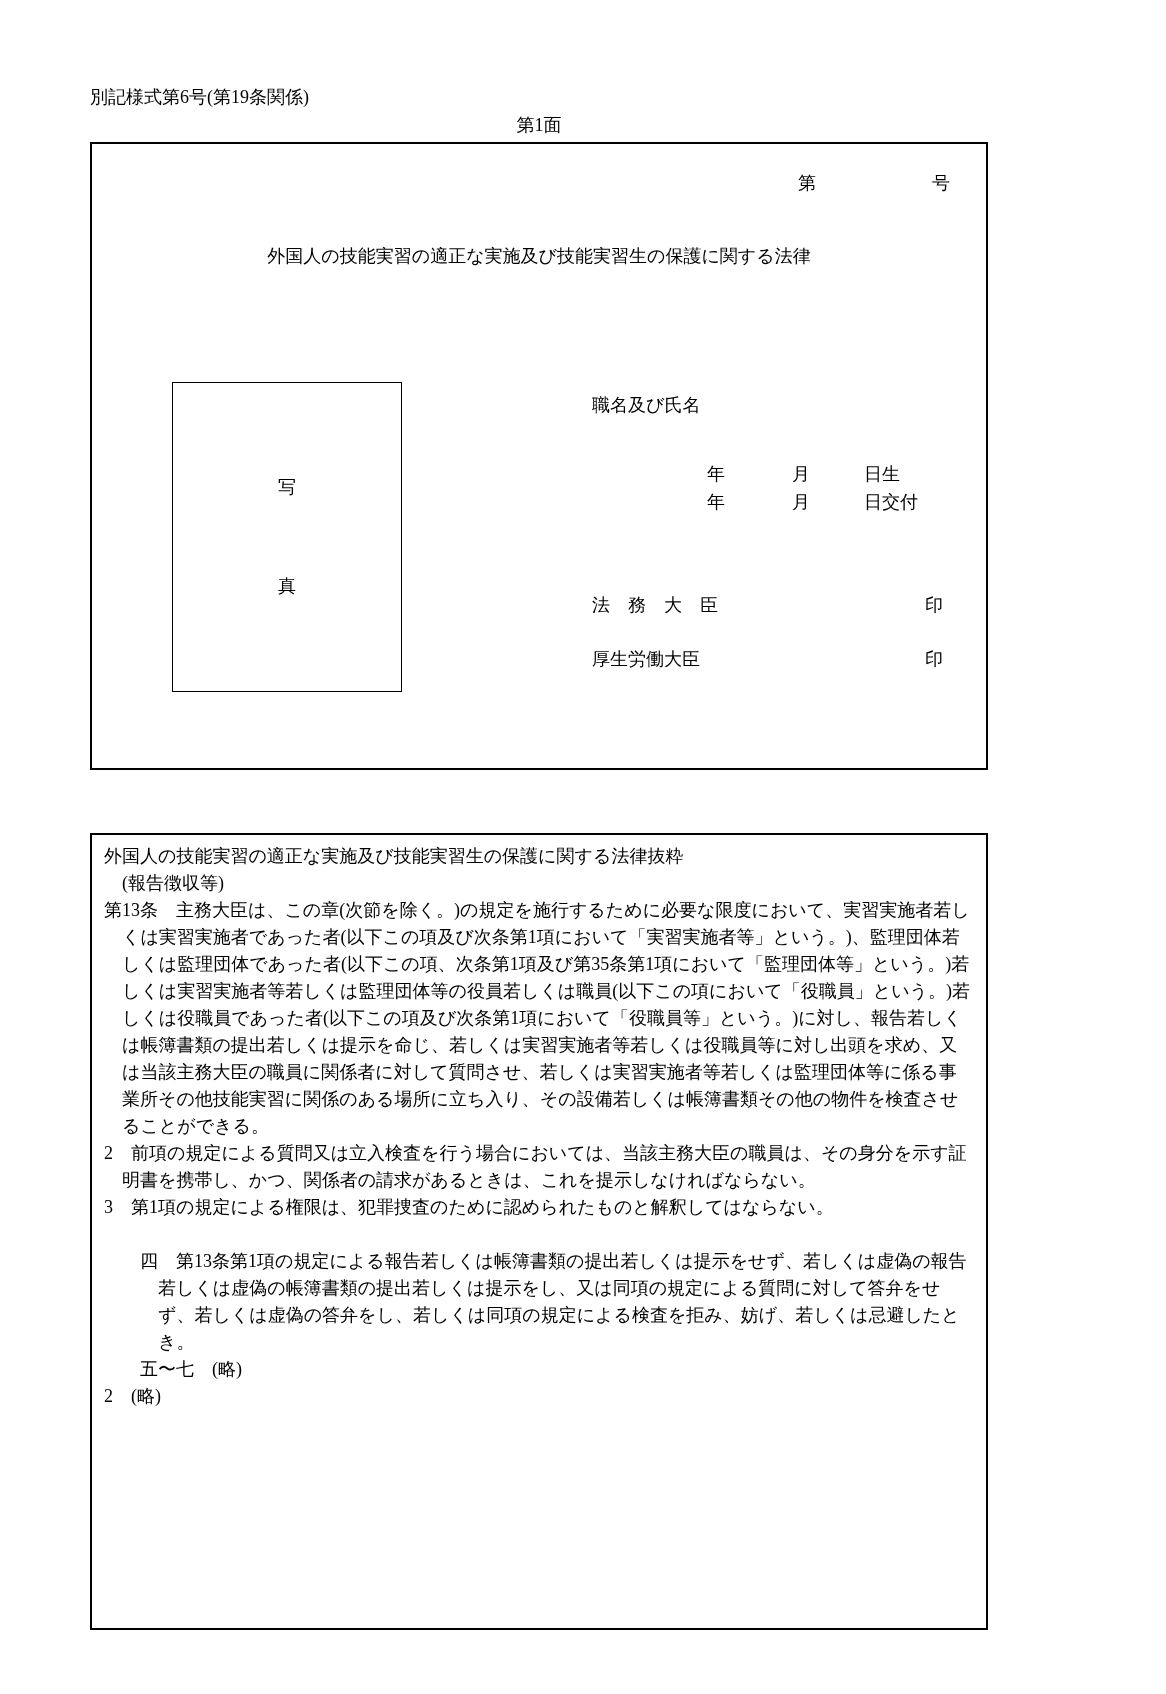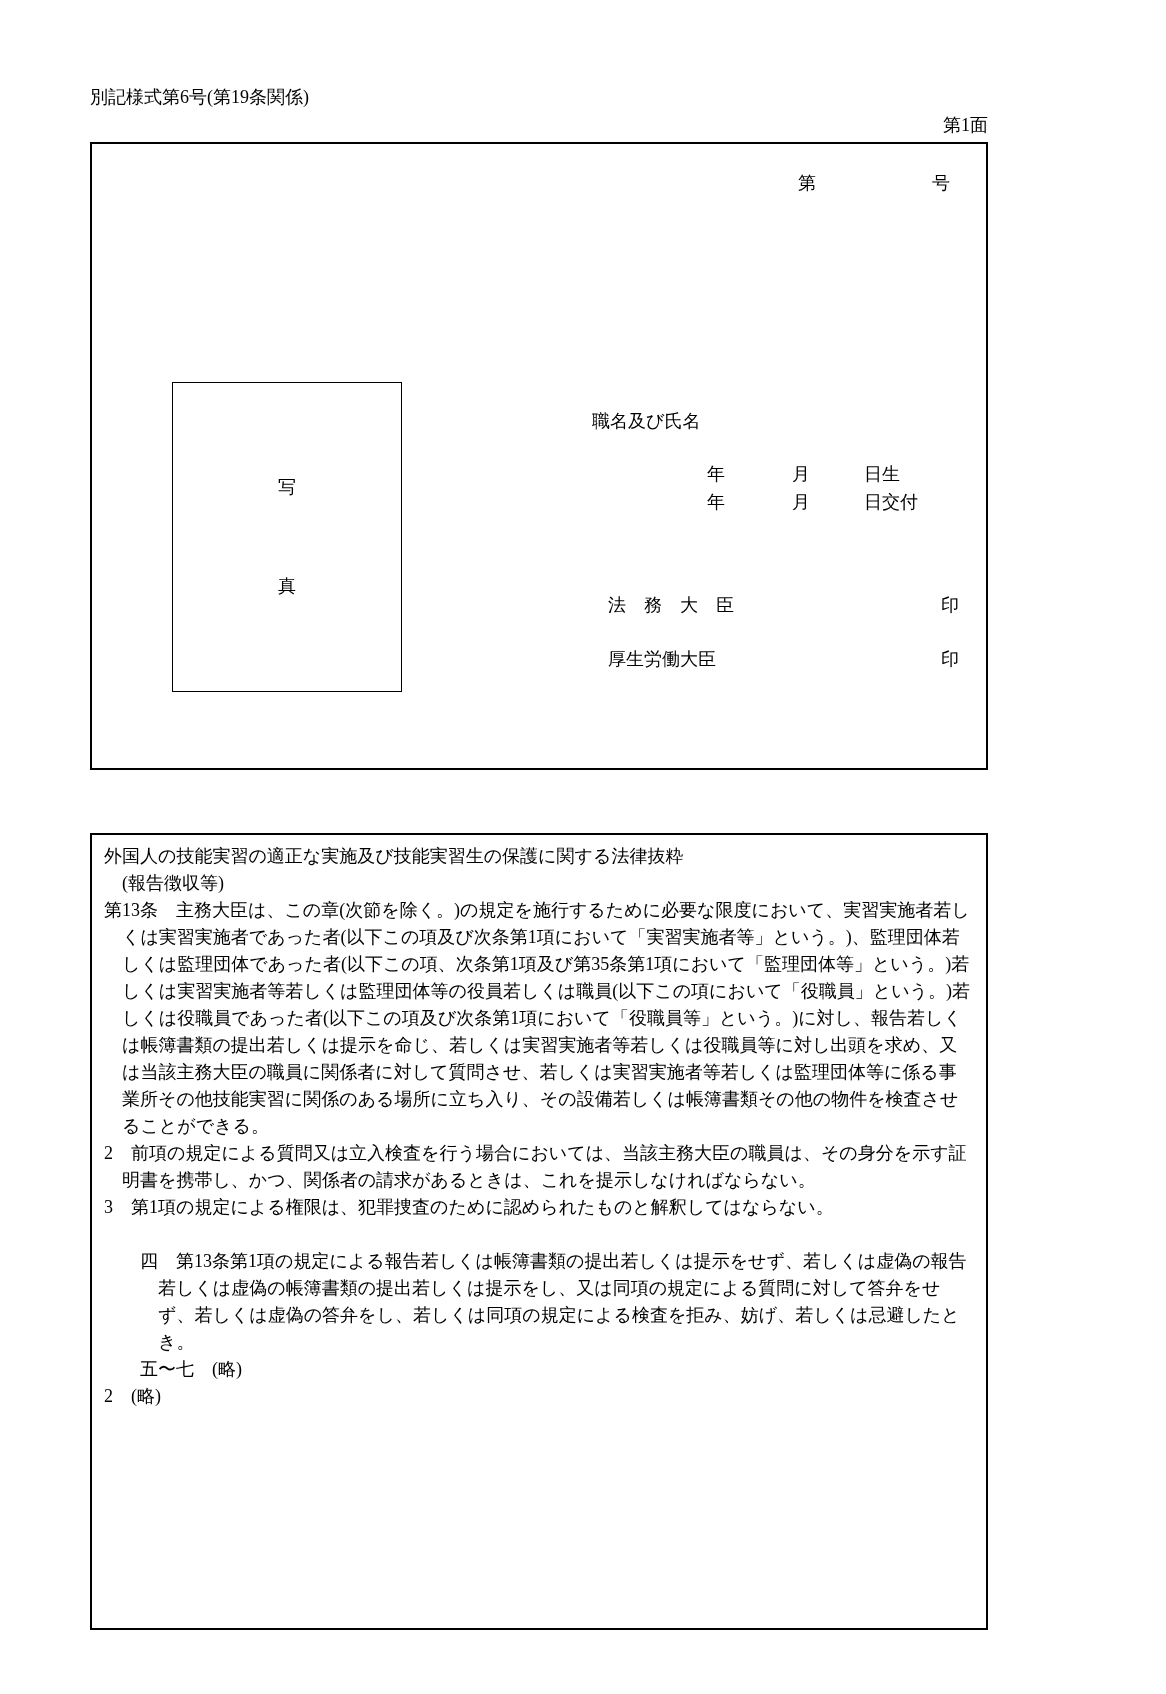--- a/index.html
+++ b/index.html
@@ -15,21 +15,21 @@
     line-height: 27px;
     overflow: hidden;
   }
   .abs { position: absolute; }
 
   .form-label { left: 90px; top: 84px; }
 
   .page-heading {
     left: 90px; width: 898px; text-align: center;
   }
-  .heading1 { top: 112px; text-align: right; }
+  .heading1 { top: 112px; }
   .heading2 { top: 804px; }
 
   .box1 {
     left: 90px; top: 142px; width: 898px; height: 628px;
     border: 2px solid #000;
   }
   .box2 {
     left: 90px; top: 833px; width: 898px; height: 797px;
     border: 2px solid #000;
     padding: 8px 12px 0 12px;
@@ -44,29 +44,29 @@
     left: 0; width: 894px; top: 98px;
     text-align: center; line-height: 29px;
   }
   .photo-box {
     left: 80px; top: 238px; width: 230px; height: 310px;
     border: 1.5px solid #000;
     display: flex; flex-direction: column;
     align-items: center; justify-content: center;
     gap: 72px;
   }
-  .name-label { left: 500px; top: 264px; }
+  .name-label { left: 500px; top: 248px; }
   .date-row { left: 0; width: 894px; height: 27px; }
   .birth-row { top: 317px; }
   .issue-row { top: 345px; }
   .date-row span { position: absolute; }
   .dr-year  { left: 615px; }
   .dr-month { left: 700px; }
   .dr-day   { left: 772px; }
-  .minister-row { left: 16px; width: 1031px; height: 27px; text-align: right; }
+  .minister-row { left: 0; width: 1031px; height: 27px; text-align: right; }
   .minister1-row { top: 448px; }
   .minister2-row { top: 502px; }
   .minister-row .m-label { position: absolute; left: 500px; }
   .minister-row .m-seal  { position: absolute; left: 833px; }
 
   
   .p2-title { }
   .ind1  { padding-left: 18px; }
   .ind2  { padding-left: 36px; }
   .hang  { padding-left: 18px; text-indent: -18px; }
@@ -83,20 +83,21 @@
   <div class="abs page-heading heading1">第1面</div>
 
   <div class="abs box1">
 
     <div class="abs number-row">
       <span>第</span>
       <span>号</span>
     </div>
 
     <div class="abs p1-titles">
+      <div>外国人の技能実習の適正な実施及び技能実習生の保護に関する法律</div>
     </div>
 
     <div class="abs photo-box">
       <span>写</span>
       <span>真</span>
     </div>
 
     <div class="abs name-label">職名及び氏名</div>
 
     <div class="abs date-row birth-row">

